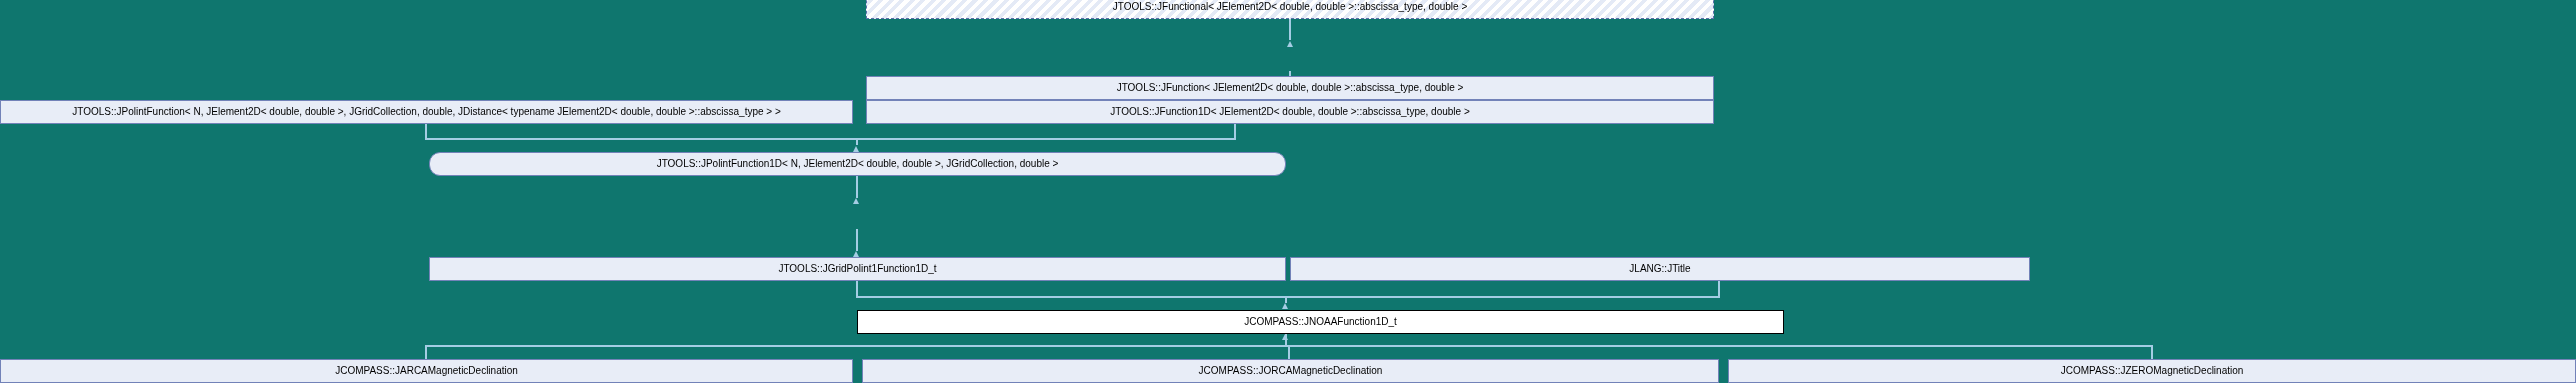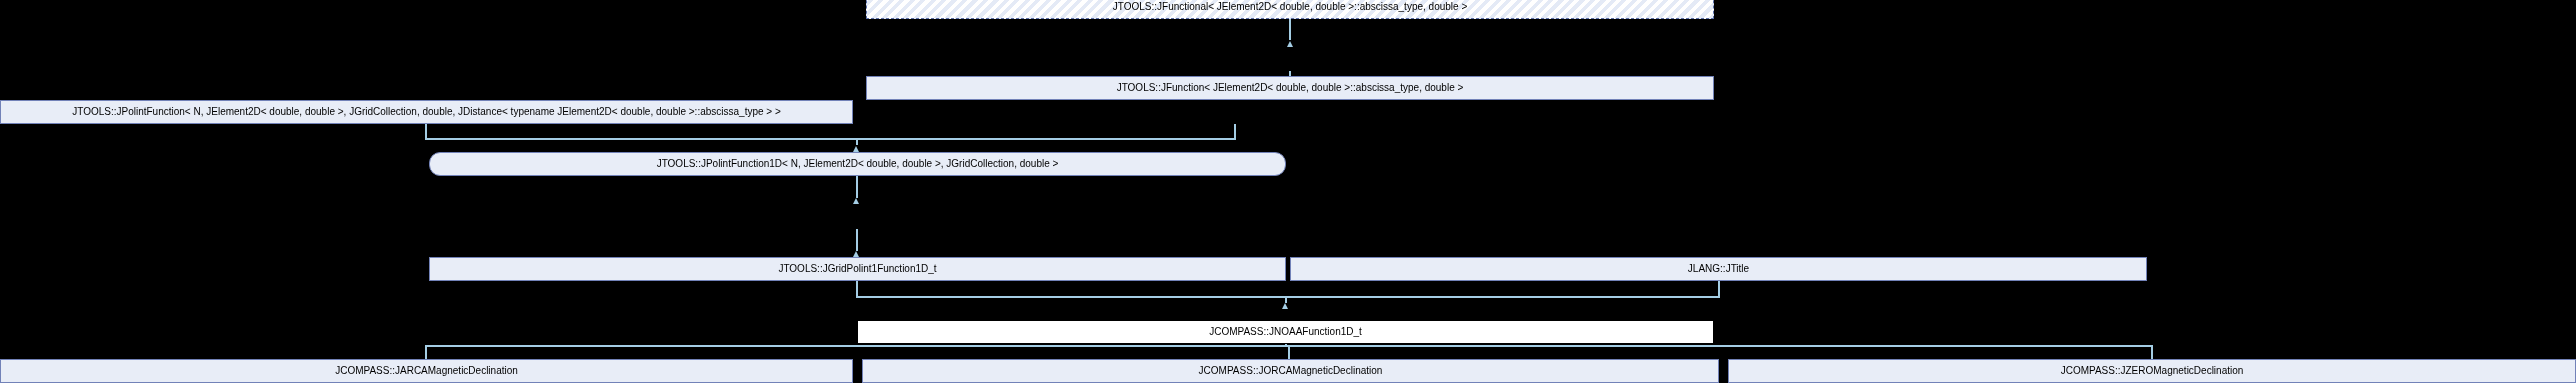--- a/index.html
+++ b/index.html
@@ -9,21 +9,21 @@
     background: #ffffff;
   }
   body {
     font-family: "Liberation Sans", sans-serif;
   }
 
   #diagram {
     position: relative;
     width: 2576px;
     height: 383px;
-    background: #000000;
+    background: #0f766e;
     overflow: hidden;
   }
 
   
   .edge-v,
   .edge-h {
     position: absolute;
     background: #a4cde4;
   }
   .edge-v { width: 1.8px; }
@@ -123,35 +123,38 @@
   </div>
 
   <div class="node normal" style="left:866px; top:47px; width:848px;margin-top:29px;">
     <span class="label">JTOOLS::JFunction&lt; JElement2D&lt; double, double &gt;::abscissa_type, double &gt;</span>
   </div>
 
   <div class="node normal" style="left:0px; top:100px; width:853px;">
     <span class="label">JTOOLS::JPolintFunction&lt; N, JElement2D&lt; double, double &gt;, JGridCollection, double, JDistance&lt; typename JElement2D&lt; double, double &gt;::abscissa_type &gt; &gt;</span>
   </div>
 
+  <div class="node normal" style="left:866px; top:100px; width:848px;">
+    <span class="label">JTOOLS::JFunction1D&lt; JElement2D&lt; double, double &gt;::abscissa_type, double &gt;</span>
+  </div>
 
   <div class="node normal" style="left:429px; top:152px; width:857px;border-radius:11px;">
     <span class="label">JTOOLS::JPolintFunction1D&lt; N, JElement2D&lt; double, double &gt;, JGridCollection, double &gt;</span>
   </div>
 
 
   <div class="node normal" style="left:429px; top:257px; width:857px;">
     <span class="label">JTOOLS::JGridPolint1Function1D_t</span>
   </div>
 
-  <div class="node normal" style="left:1290px; top:257px; width:857px;">
+  <div class="node normal" style="left:1290px; top:257px; width:740px;">
     <span class="label">JLANG::JTitle</span>
   </div>
 
-  <div class="node current" style="left:857px; top:320px; width:857px;">
+  <div class="node current" style="left:857px; top:310px; width:927px;">
     <span class="label">JCOMPASS::JNOAAFunction1D_t</span>
   </div>
 
   <div class="node normal" style="left:0px; top:359px; width:853px;">
     <span class="label">JCOMPASS::JARCAMagneticDeclination</span>
   </div>
 
   <div class="node normal" style="left:1728px; top:359px; width:848px;">
     <span class="label">JCOMPASS::JZEROMagneticDeclination</span>
   </div>

